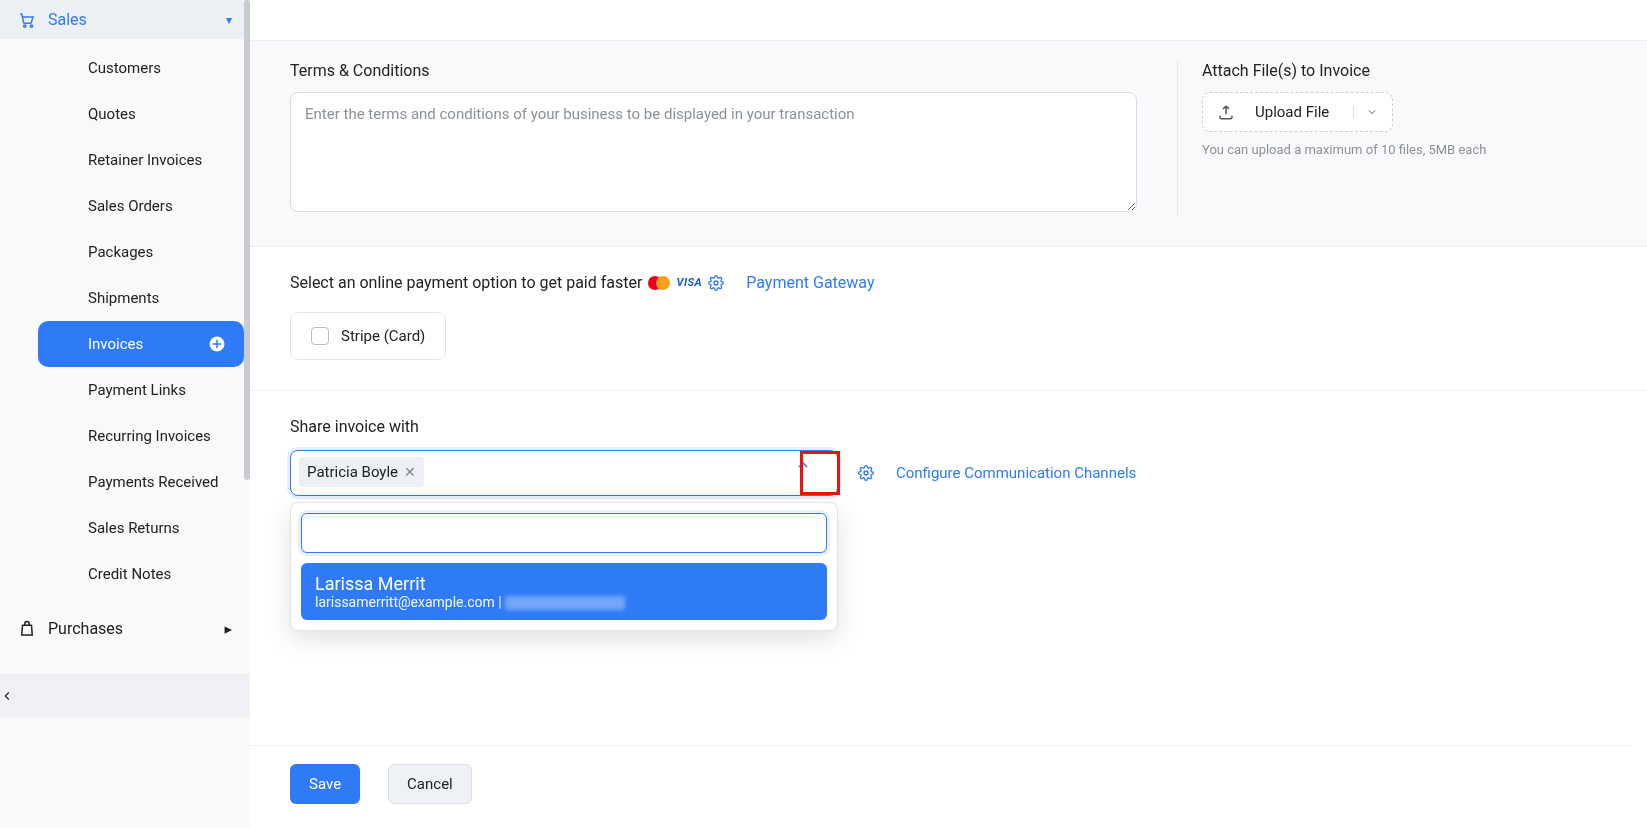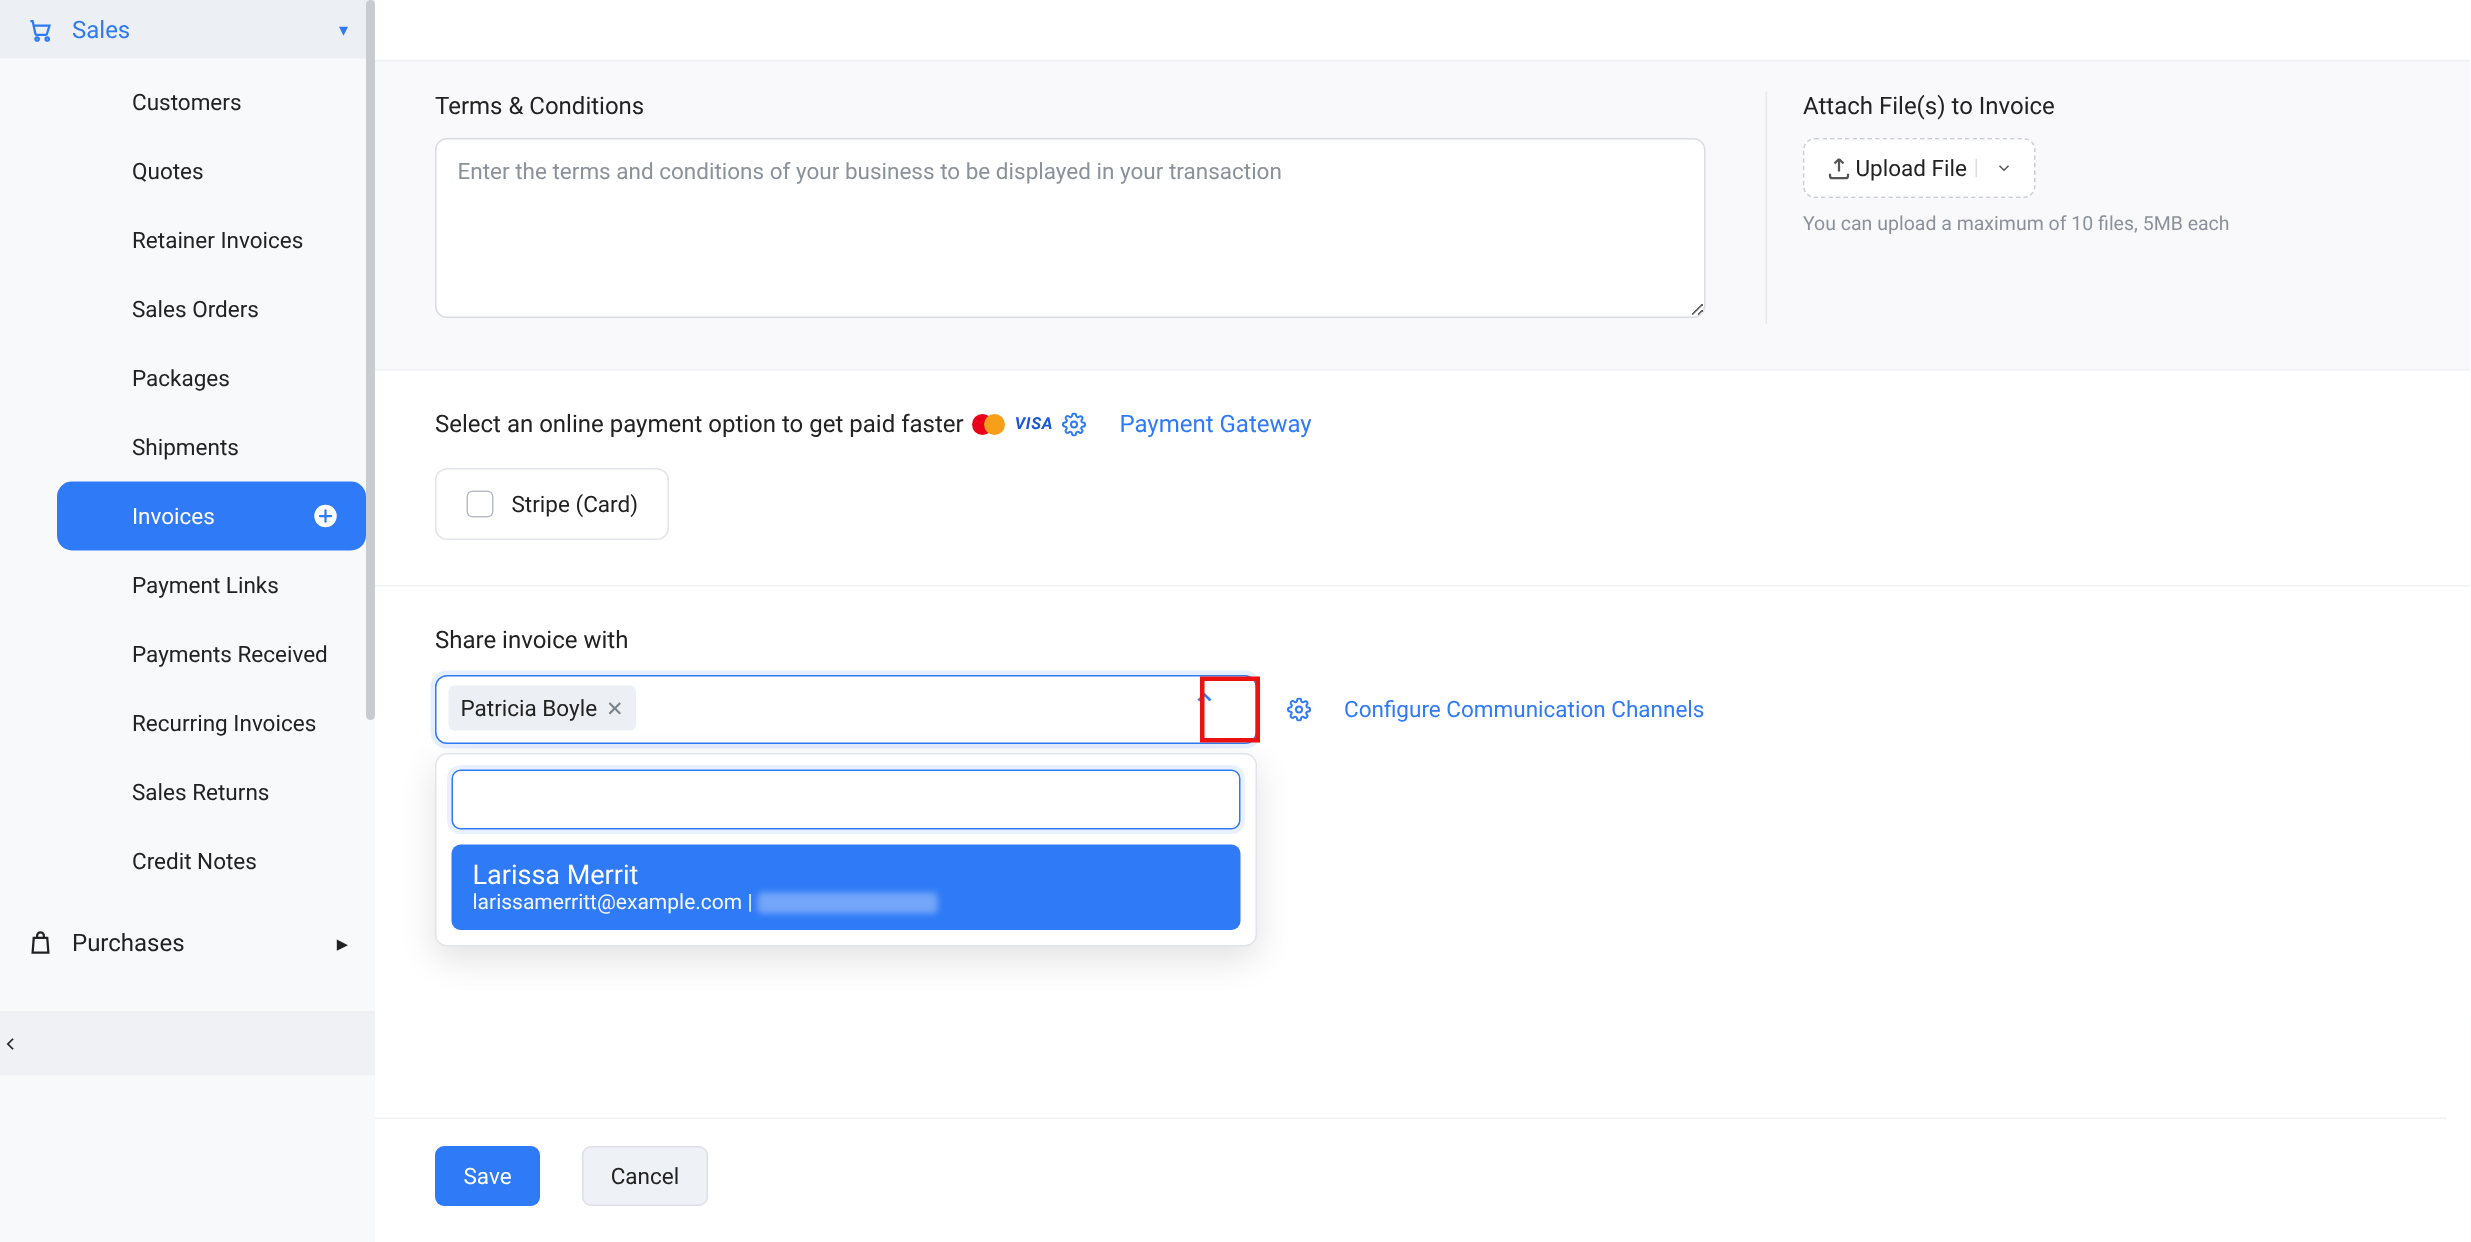--- a/index.html
+++ b/index.html
@@ -18,21 +18,21 @@
 .side-section-purchases { display: flex; align-items: center; padding: 16px 18px; color: #222; cursor: pointer; }
 .side-section-purchases .lbl { flex: 1; font-size: 16px; margin-left: 12px; }
 .collapse-bar { text-align: center; padding: 14px 0; border-top: 1px solid #eee; background: #f0f1f4; margin-top: 20px; }
 .main { flex: 1; background: #fff; overflow: auto; position: relative; }
 .terms-row { display: flex; gap: 40px; padding: 20px 40px 30px; background: #f9f9fb; border-top: 1px solid #eef0f3; }
 .terms-col { flex: 1; }
 .label { font-size: 16px; color: #222; margin-bottom: 12px; }
 textarea { width: 100%; min-height: 120px; border: 1px solid #d9dde2; border-radius: 8px; padding: 12px 14px; font-size: 15px; resize: both; font-family: inherit; }
 textarea::placeholder { color: #8b919a; }
 .attach-col { width: 430px; border-left: 1px solid #e6e8ec; padding-left: 24px; }
-.upload-btn { display: inline-flex; align-items: center; gap: 2px; border: 1px dashed #c9ced5; border-radius: 8px; padding: 10px 14px; background: #fff; cursor: pointer; font-size: 15px; justify-content: center; }
+.upload-btn { display: inline-flex; align-items: center; gap: 20px; border: 1px dashed #c9ced5; border-radius: 8px; padding: 10px 14px; background: #fff; cursor: pointer; font-size: 15px; justify-content: center; }
 .upload-btn .chev { border-left: 1px solid #d9dde2; padding-left: 12px; margin-left: 4px; }
 .hint { color: #8b919a; font-size: 13px; margin-top: 10px; }
 .pay-row { padding: 26px 40px 30px; border-top: 1px solid #eef0f3; }
 .pay-line { display: flex; align-items: center; gap: 6px; font-size: 16px; flex-wrap: wrap; }
 .mc { display: inline-flex; }
 .mc .c1 { width: 14px; height: 14px; background: #eb001b; border-radius: 50%; }
 .mc .c2 { width: 14px; height: 14px; background: #f79e1b; border-radius: 50%; margin-left: -6px; }
 .visa { color: #1a57d6; font-weight: 700; font-style: italic; font-size: 11px; letter-spacing: .5px; }
 .link { color: #2f7af6; cursor: pointer; }
 .gear-link { display: inline-flex; align-items: center; gap: 22px; }
@@ -102,24 +102,24 @@
         <span>Invoices</span>
         <svg class="plus-circle" viewBox="0 0 24 24" fill="#fff">
             <circle cx="12" cy="12" r="10" fill="#fff"></circle>
             <path d="M12 7v10M7 12h10" stroke="#2f7af6" stroke-width="2" stroke-linecap="round"></path>
           </svg>
       </div>
       <div class="side-item">
           <span>Payment Links</span>
         </div>
       <div class="side-item">
+          <span>Recurring Invoices</span>
+        </div>
+      <div class="side-item">
           <span>Payments Received</span>
-        </div>
-      <div class="side-item">
-          <span>Recurring Invoices</span>
         </div>
       <div class="side-item">
           <span>Sales Returns</span>
         </div>
       <div class="side-item">
           <span>Credit Notes</span>
         </div>
     </div>
     <div class="side-section-purchases">
       <svg width="18" height="18" viewBox="0 0 24 24" fill="none" stroke="#222" stroke-width="2">

